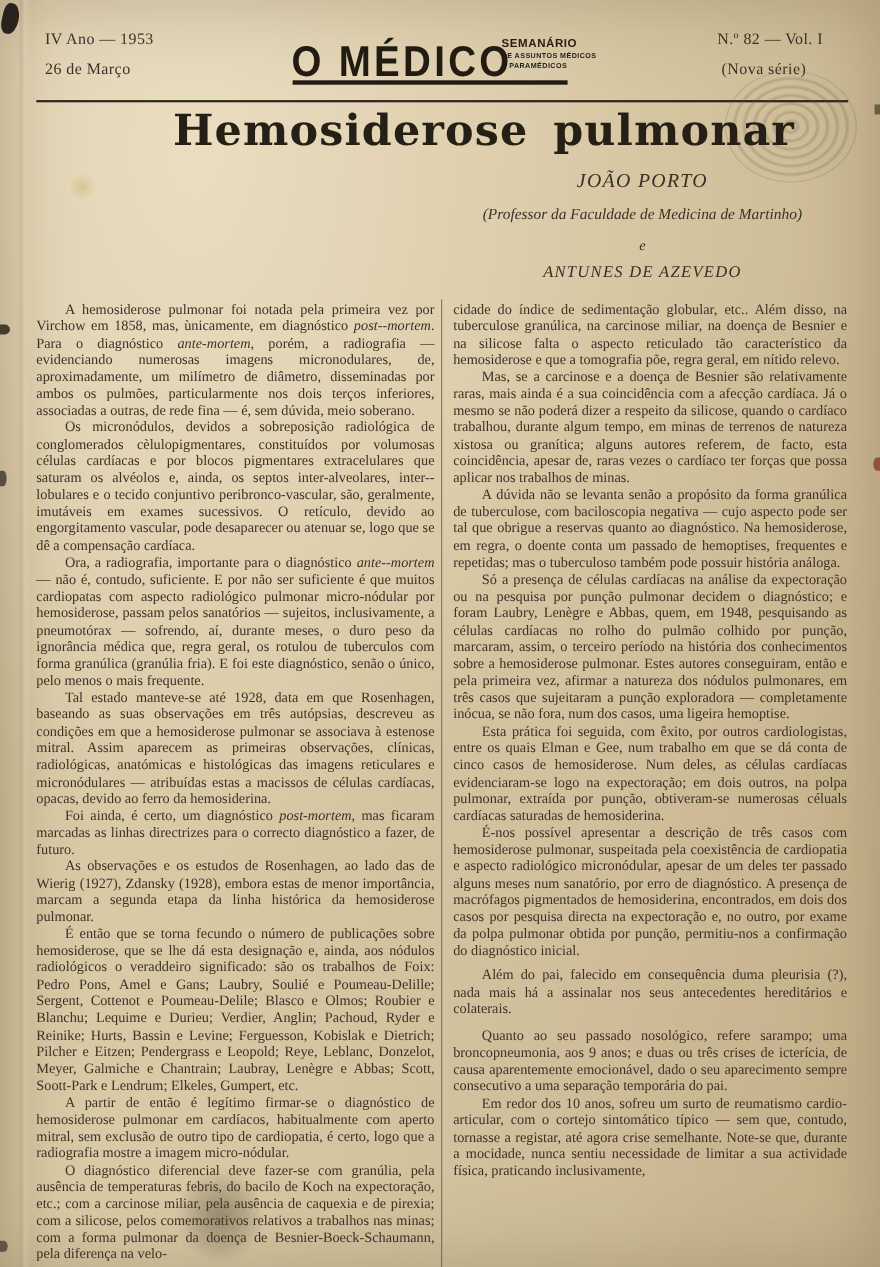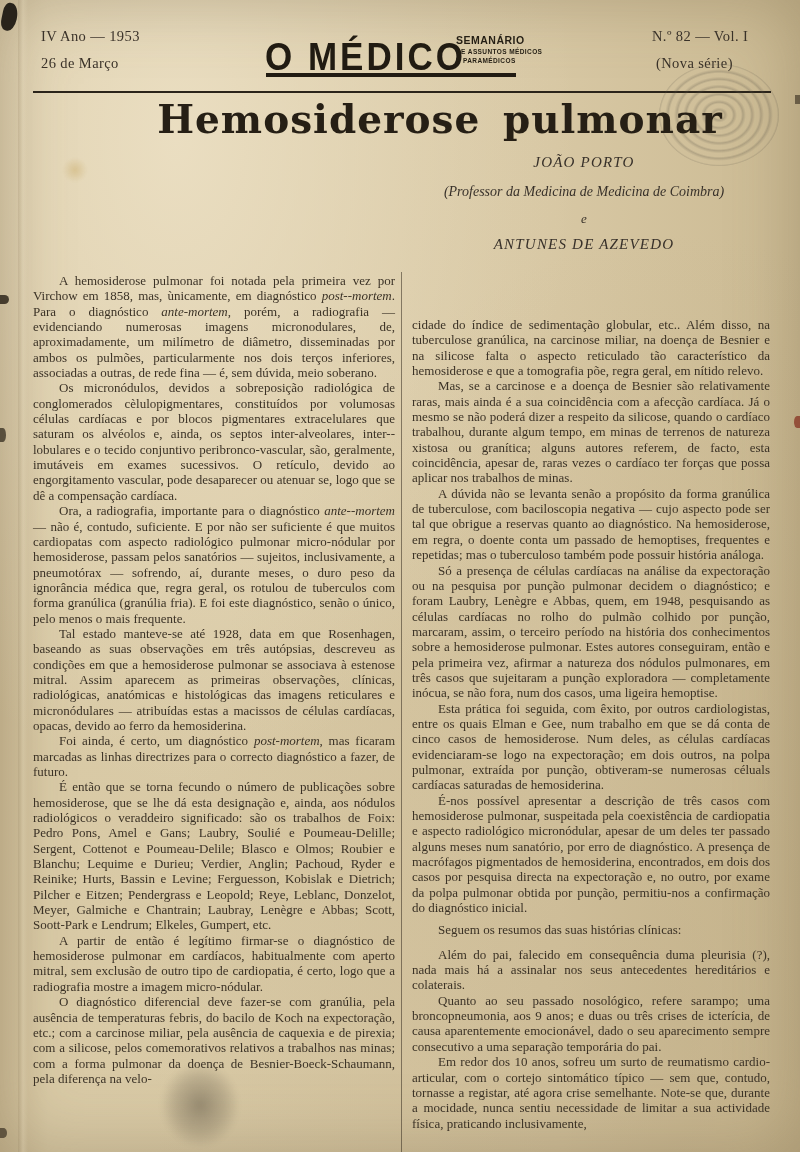--- a/index.html
+++ b/index.html
@@ -33,30 +33,30 @@
     background:repeating-radial-gradient(ellipse at center, rgba(90,84,72,0) 0px, rgba(90,84,72,0) 4px, rgba(90,84,72,.6) 6px, rgba(90,84,72,0) 9px);
     opacity:.42; filter:blur(.4px);
   }
   
   .title{
     position:absolute; left:70px; top:96px; width:740px; text-align:center;
     font-family:"DejaVu Serif", serif; font-weight:bold; font-size:39px;
     letter-spacing:1px; word-spacing:8px; color:#261f15;
   }
   .authors{position:absolute; left:368px; top:154px; width:432px; text-align:center; font-style:italic; color:#38312a;}
-  .author-name{font-size:15px; letter-spacing:1.2px; margin:0 0 13px 0;}
+  .author-name{font-size:18px; letter-spacing:1.2px; margin:0 0 13px 0;}
   .author-role{font-size:14px; margin:0 0 11px 0;}
   .author-sep{font-size:13px; margin:0 0 9px 0;}
   .author-name2{font-size:15px; letter-spacing:1.2px; margin:0 0 9px 0;}
   
   .col{position:absolute; top:273px; width:362px; font-size:13px; line-height:15.35px; text-align:justify; color:#3b3226;}
   .col p{margin:0; text-indent:26px;}
   .col-left{left:33px;}
   .col-right{left:412px; width:358px;}
-  .col-right p:first-child{text-indent:0;margin-top:44px;}
+  .col-right p:first-child{text-indent:0;}
   .col-right p:nth-child(7){margin-top:7px;}
   .col-right p:nth-child(8){margin-top:9px;}
   .divider{position:absolute; left:401px; top:272px; width:1px; height:880px; background:rgba(55,45,33,.55);}
   
   .blob-tl{position:absolute; left:2px; top:3px; width:15px; height:28px; background:#17130d; border-radius:40% 60% 55% 45%; transform:rotate(12deg); opacity:.9;}
   .tick-left1{position:absolute; left:0; top:295px; width:9px; height:9px; background:#241d13; border-radius:0 60% 60% 0; opacity:.8;}
   .tick-left2{position:absolute; left:0; top:428px; width:6px; height:14px; background:#2a2217; border-radius:0 50% 50% 0; opacity:.7;}
   .tick-left3{position:absolute; left:0; top:1128px; width:7px; height:10px; background:#241d13; border-radius:0 50% 50% 0; opacity:.6;}
   .tick-right1{position:absolute; left:794px; top:416px; width:6px; height:12px; background:#8a3a28; border-radius:50% 0 0 50%; opacity:.8;}
   .tick-right2{position:absolute; left:795px; top:95px; width:5px; height:9px; background:#33291c; opacity:.6;}
@@ -85,44 +85,44 @@
 
   <div class="mast-right mr1">N.º 82 — Vol. I</div>
   <div class="mast-right mr2">(Nova série)</div>
 
   <div class="top-rule"></div>
   <div class="stamp"></div>
 
   <div class="title">Hemosiderose pulmonar</div>
   <div class="authors">
     <div class="author-name">JOÃO PORTO</div>
-    <div class="author-role">(Professor da Medicina de Medicina de Coimbra)</div>
+    <div class="author-role">(Professor da Faculdade de Medicina de Martinho)</div>
     <div class="author-sep">e</div>
     <div class="author-name2">ANTUNES DE AZEVEDO</div>
   </div>
 
   <div class="col col-left">
       <p>A hemosiderose pulmonar foi notada pela primeira vez por Virchow em 1858, mas, ùnicamente, em diagnóstico <i>post--mortem</i>. Para o diagnóstico <i>ante-mortem</i>, porém, a radiografia — evidenciando numerosas imagens micronodulares, de, aproximadamente, um milímetro de diâmetro, disseminadas por ambos os pulmões, particularmente nos dois terços inferiores, associadas a outras, de rede fina — é, sem dúvida, meio soberano.</p>
       <p>Os micronódulos, devidos a sobreposição radiológica de conglomerados cèlulopigmentares, constituídos por volumosas células cardíacas e por blocos pigmentares extracelulares que saturam os alvéolos e, ainda, os septos inter-alveolares, inter--lobulares e o tecido conjuntivo peribronco-vascular, são, geralmente, imutáveis em exames sucessivos. O retículo, devido ao engorgitamento vascular, pode desaparecer ou atenuar se, logo que se dê a compensação cardíaca.</p>
       <p>Ora, a radiografia, importante para o diagnóstico <i>ante--mortem</i> — não é, contudo, suficiente. E por não ser suficiente é que muitos cardiopatas com aspecto radiológico pulmonar micro-nódular por hemosiderose, passam pelos sanatórios — sujeitos, inclusivamente, a pneumotórax — sofrendo, aí, durante meses, o duro peso da ignorância médica que, regra geral, os rotulou de tuberculos com forma granúlica (granúlia fria). E foi este diagnóstico, senão o único, pelo menos o mais frequente.</p>
       <p>Tal estado manteve-se até 1928, data em que Rosenhagen, baseando as suas observações em três autópsias, descreveu as condições em que a hemosiderose pulmonar se associava à estenose mitral. Assim aparecem as primeiras observações, clínicas, radiológicas, anatómicas e histológicas das imagens reticulares e micronódulares — atribuídas estas a macissos de células cardíacas, opacas, devido ao ferro da hemosiderina.</p>
       <p>Foi ainda, é certo, um diagnóstico <i>post-mortem</i>, mas ficaram marcadas as linhas directrizes para o correcto diagnóstico a fazer, de futuro.</p>
+      <p>As observações e os estudos de Rosenhagen, ao lado das de Wierig (1927), Zdansky (1928), embora estas de menor importância, marcam a segunda etapa da linha histórica da hemosiderose pulmonar.</p>
       <p>É então que se torna fecundo o número de publicações sobre hemosiderose, que se lhe dá esta designação e, ainda, aos nódulos radiológicos o veraddeiro significado: são os trabalhos de Foix: Pedro Pons, Amel e Gans; Laubry, Soulié e Poumeau-Delille; Sergent, Cottenot e Poumeau-Delile; Blasco e Olmos; Roubier e Blanchu; Lequime e Durieu; Verdier, Anglin; Pachoud, Ryder e Reinike; Hurts, Bassin e Levine; Ferguesson, Kobislak e Dietrich; Pilcher e Eitzen; Pendergrass e Leopold; Reye, Leblanc, Donzelot, Meyer, Galmiche e Chantrain; Laubray, Lenègre e Abbas; Scott, Soott-Park e Lendrum; Elkeles, Gumpert, etc.</p>
       <p>A partir de então é legítimo firmar-se o diagnóstico de hemosiderose pulmonar em cardíacos, habitualmente com aperto mitral, sem exclusão de outro tipo de cardiopatia, é certo, logo que a radiografia mostre a imagem micro-nódular.</p>
       <p>O diagnóstico diferencial deve fazer-se com granúlia, pela ausência de temperaturas febris, do bacilo de Koch na expectoração, etc.; com a carcinose miliar, pela ausência de caquexia e de pirexia; com a silicose, pelos comemorativos relativos a trabalhos nas minas; com a forma pulmonar da doença de Besnier-Boeck-Schaumann, pela diferença na velo-</p>
     </div>
   <div class="divider"></div>
   <div class="col col-right">
       <p>cidade do índice de sedimentação globular, etc.. Além disso, na tuberculose granúlica, na carcinose miliar, na doença de Besnier e na silicose falta o aspecto reticulado tão característico da hemosiderose e que a tomografia põe, regra geral, em nítido relevo.</p>
       <p>Mas, se a carcinose e a doença de Besnier são relativamente raras, mais ainda é a sua coincidência com a afecção cardíaca. Já o mesmo se não poderá dizer a respeito da silicose, quando o cardíaco trabalhou, durante algum tempo, em minas de terrenos de natureza xistosa ou granítica; alguns autores referem, de facto, esta coincidência, apesar de, raras vezes o cardíaco ter forças que possa aplicar nos trabalhos de minas.</p>
       <p>A dúvida não se levanta senão a propósito da forma granúlica de tuberculose, com baciloscopia negativa — cujo aspecto pode ser tal que obrigue a reservas quanto ao diagnóstico. Na hemosiderose, em regra, o doente conta um passado de hemoptises, frequentes e repetidas; mas o tuberculoso também pode possuir história análoga.</p>
       <p>Só a presença de células cardíacas na análise da expectoração ou na pesquisa por punção pulmonar decidem o diagnóstico; e foram Laubry, Lenègre e Abbas, quem, em 1948, pesquisando as células cardíacas no rolho do pulmão colhido por punção, marcaram, assim, o terceiro período na história dos conhecimentos sobre a hemosiderose pulmonar. Estes autores conseguiram, então e pela primeira vez, afirmar a natureza dos nódulos pulmonares, em três casos que sujeitaram a punção exploradora — completamente inócua, se não fora, num dos casos, uma ligeira hemoptise.</p>
       <p>Esta prática foi seguida, com êxito, por outros cardiologistas, entre os quais Elman e Gee, num trabalho em que se dá conta de cinco casos de hemosiderose. Num deles, as células cardíacas evidenciaram-se logo na expectoração; em dois outros, na polpa pulmonar, extraída por punção, obtiveram-se numerosas céluals cardíacas saturadas de hemosiderina.</p>
       <p>É-nos possível apresentar a descrição de três casos com hemosiderose pulmonar, suspeitada pela coexistência de cardiopatia e aspecto radiológico micronódular, apesar de um deles ter passado alguns meses num sanatório, por erro de diagnóstico. A presença de macrófagos pigmentados de hemosiderina, encontrados, em dois dos casos por pesquisa directa na expectoração e, no outro, por exame da polpa pulmonar obtida por punção, permitiu-nos a confirmação do diagnóstico inicial.</p>
-      <p>Seguem os resumos das suas histórias clínicas:</p>
       <p>Além do pai, falecido em consequência duma pleurisia (?), nada mais há a assinalar nos seus antecedentes hereditários e colaterais.</p>
       <p>Quanto ao seu passado nosológico, refere sarampo; uma broncopneumonia, aos 9 anos; e duas ou três crises de icterícia, de causa aparentemente emocionável, dado o seu aparecimento sempre consecutivo a uma separação temporária do pai.</p>
       <p>Em redor dos 10 anos, sofreu um surto de reumatismo cardio-articular, com o cortejo sintomático típico — sem que, contudo, tornasse a registar, até agora crise semelhante. Note-se que, durante a mocidade, nunca sentiu necessidade de limitar a sua actividade física, praticando inclusivamente,</p>
     </div>
 
   <div class="fold"></div>
   <div class="blob-tl"></div>
   <div class="tick-left1"></div>
   <div class="tick-left2"></div>
   <div class="tick-left3"></div>

